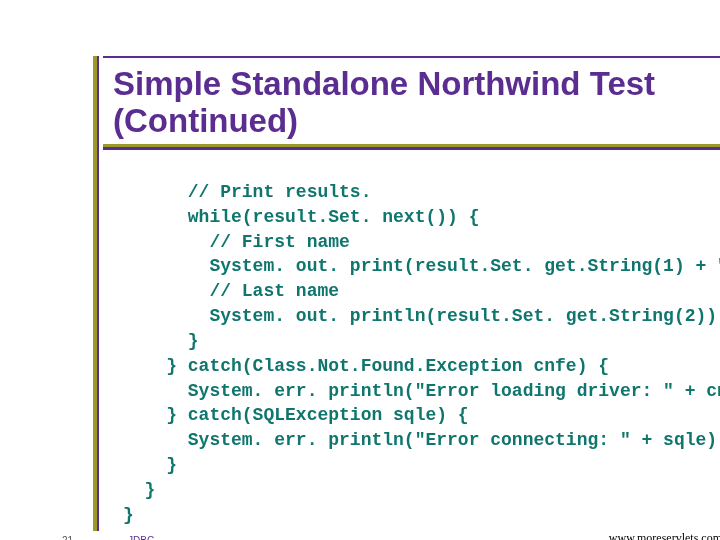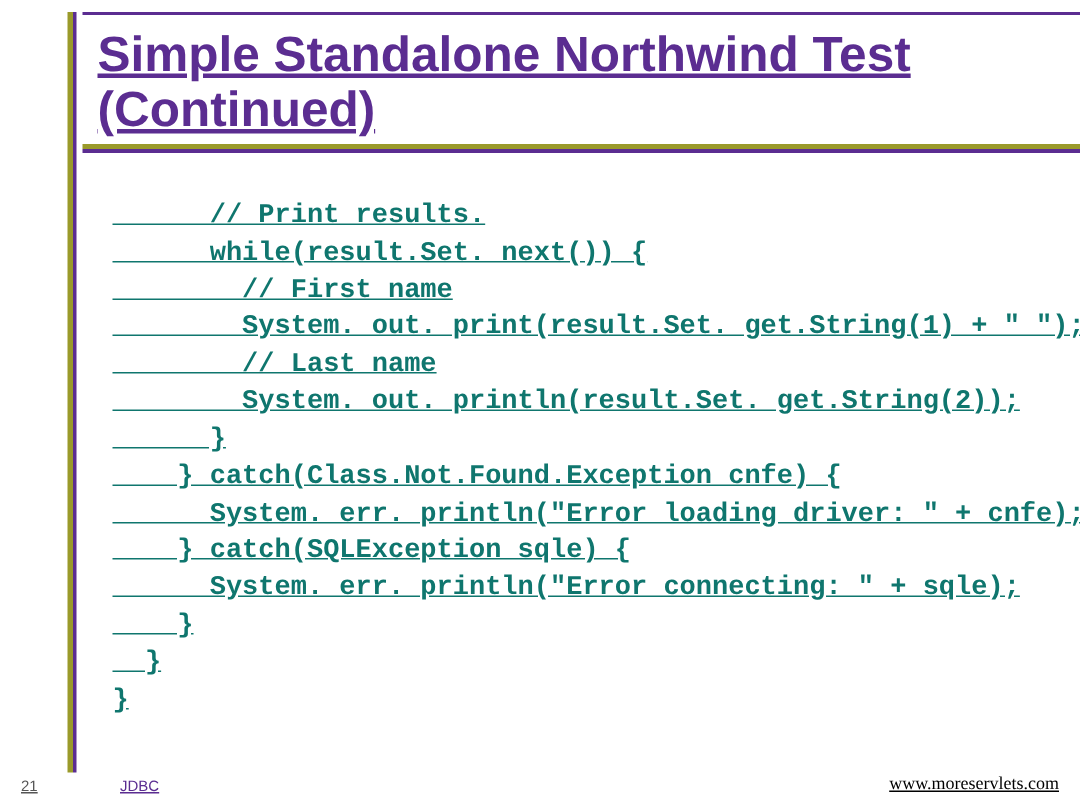--- a/index.html
+++ b/index.html
@@ -1,15 +1,15 @@
 <!DOCTYPE html>
 <html><head>
 <meta charset="utf-8">
 <style>
-  * { margin: 0; padding: 0; box-sizing: border-box; text-decoration: underline; }
+  * { margin: 16px; padding: 0; box-sizing: border-box; }
   body {
     width: 720px;
     height: 540px;
     background: #fff;
     font-family: Arial, Helvetica, sans-serif;
     position: relative;
     overflow: hidden;
   }
   .top-line {
     position: absolute;

